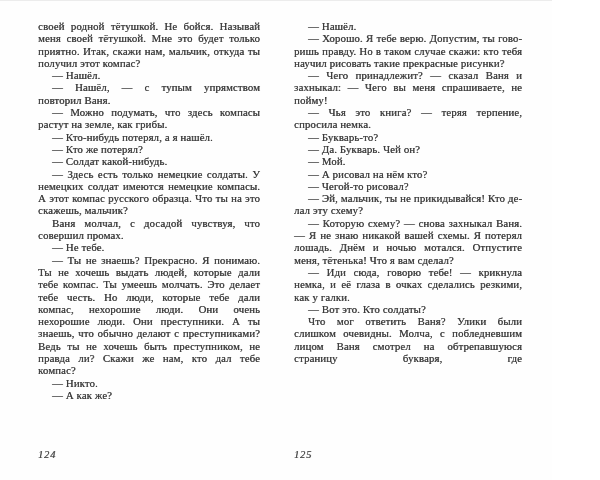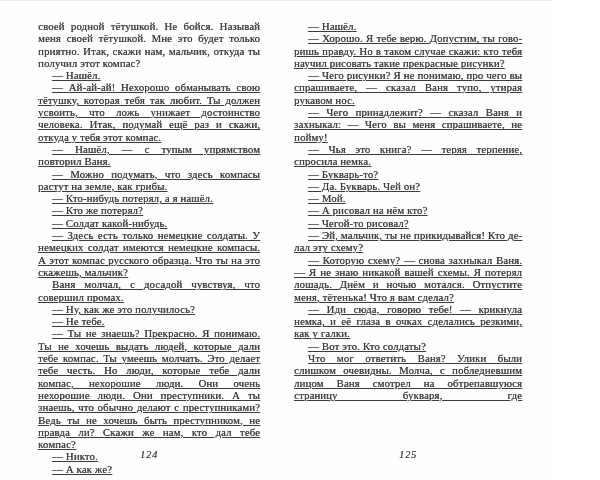--- a/index.html
+++ b/index.html
@@ -34,64 +34,60 @@
     line-height: 12.3px;
     letter-spacing: 0.12px;
     text-shadow: 0.35px 0 0 rgba(61,61,61,0.85);
   }
   .page--left .page-text  { padding: 19px 16px 0 38px; }
   .page--right .page-text { padding: 19px 30px 0 18px; }
   p.para {
     margin: 0;
     text-align: justify;
   }
-  p.para.indent { text-indent: 14px; text-decoration: underline; }
+  p.para.indent { text-indent: 14px; }
   p.para.flush-last { text-align-last: justify; }
   .folio {
     position: absolute;
     bottom: 21px;
-    text-align: center;
     font-style: italic;
     font-size: 10.5px;
     letter-spacing: 0.8px;
     color: #4a4a4a;
     text-shadow: 0.3px 0 0 rgba(74,74,74,0.8);
   }
   .page--left .folio  { left: 38px; right: 16px; }
   .page--right .folio { left: 18px; right: 30px; }
 </style>
 </head>
 <body>
 
 <div class="spread">
   <section class="page page--left">
     <div class="page-text">
         <p class="para">своей родной тётушкой. Не бойся. Называй меня своей тётушкой. Мне это будет только приятно. Итак, скажи нам, мальчик, откуда ты получил этот компас?</p>
         <p class="para indent">— Нашёл.</p>
-        <p class="para indent">— Ай-ай-ай! Нехорошо обманывать свою тё­тушку, которая тебя так любит. Ты должен усвоить, что ложь унижает достоинство человека. Итак, по­думай ещё раз и скажи, откуда у тебя этот компас.</p>
         <p class="para indent">— Нашёл, — с тупым упрямством повторил Ваня.</p>
         <p class="para indent">— Можно подумать, что здесь компасы растут на земле, как грибы.</p>
         <p class="para indent">— Кто-нибудь потерял, а я нашёл.</p>
         <p class="para indent">— Кто же потерял?</p>
         <p class="para indent">— Солдат какой-нибудь.</p>
         <p class="para indent">— Здесь есть только немецкие солдаты. У не­мецких солдат имеются немецкие компасы. А этот компас русского образца. Что ты на это скажешь, мальчик?</p>
         <p class="para indent">Ваня молчал, с досадой чувствуя, что совершил промах.</p>
-        <p class="para indent">— Ну, как же это получилось?</p>
         <p class="para indent">— Не тебе.</p>
         <p class="para indent">— Ты не знаешь? Прекрасно. Я понимаю. Ты не хочешь выдать людей, которые дали тебе ком­пас. Ты умеешь молчать. Это делает тебе честь. Но люди, которые тебе дали компас, нехорошие люди. Они очень нехорошие люди. Они преступники. А ты знаешь, что обычно делают с преступниками? Ведь ты не хочешь быть преступником, не правда ли? Скажи же нам, кто дал тебе компас?</p>
         <p class="para indent">— Никто.</p>
         <p class="para indent">— А как же?</p>
       </div>
     <div class="folio">124</div>
   </section>
   <section class="page page--right">
     <div class="page-text">
         <p class="para indent">— Нашёл.</p>
         <p class="para indent">— Хорошо. Я тебе верю. Допустим, ты гово­ришь правду. Но в таком случае скажи: кто тебя научил рисовать такие прекрасные рисунки?</p>
-        <p class="para indent">— Чего рисунки? Я не понимаю, про чего вы спрашиваете, — сказал Ваня тупо, утирая рукавом нос.</p>
         <p class="para indent">— Чего принадлежит? — сказал Ваня и захны­кал: — Чего вы меня спрашиваете, не пойму!</p>
         <p class="para indent">— Чья это книга? — теряя терпение, спросила немка.</p>
         <p class="para indent">— Букварь-то?</p>
         <p class="para indent">— Да. Букварь. Чей он?</p>
         <p class="para indent">— Мой.</p>
         <p class="para indent">— А рисовал на нём кто?</p>
         <p class="para indent">— Чегой-то рисовал?</p>
         <p class="para indent">— Эй, мальчик, ты не прикидывайся! Кто де­лал эту схему?</p>
         <p class="para indent">— Которую схему? — снова захныкал Ваня. — Я не знаю никакой вашей схемы. Я потерял лошадь. Днём и ночью мотался. Отпустите меня, тётенька! Что я вам сделал?</p>
         <p class="para indent">— Иди сюда, говорю тебе! — крикнула немка, и её глаза в очках сделались резкими, как у галки.</p>

